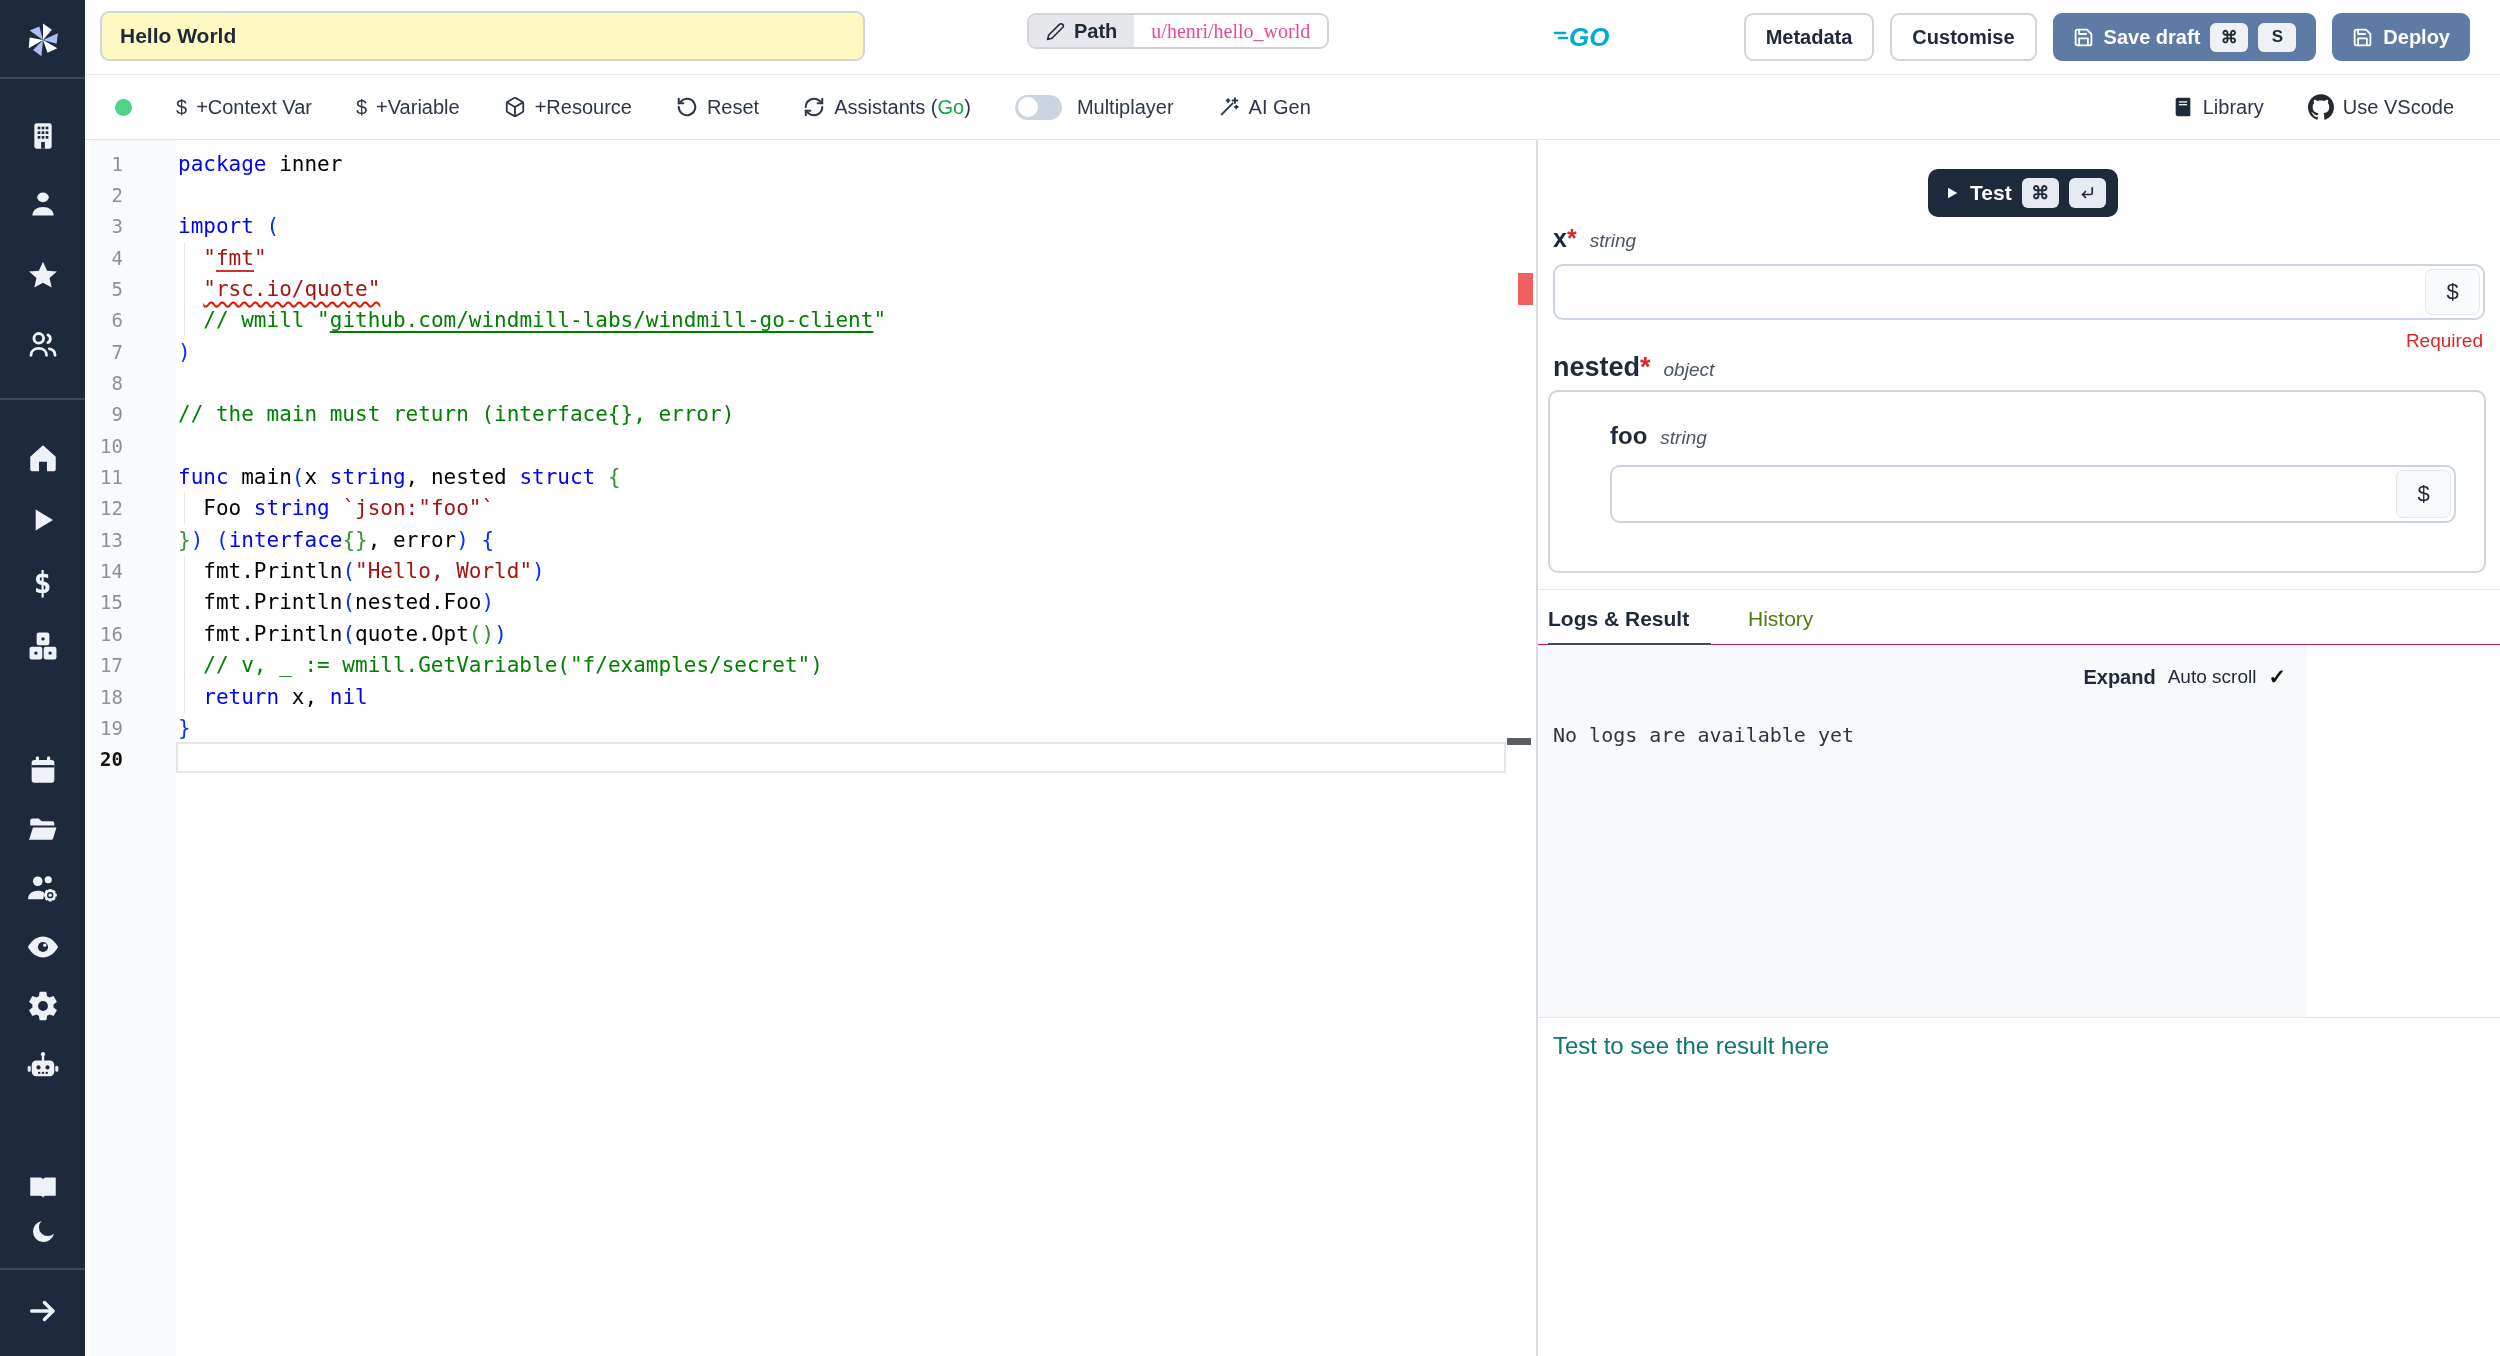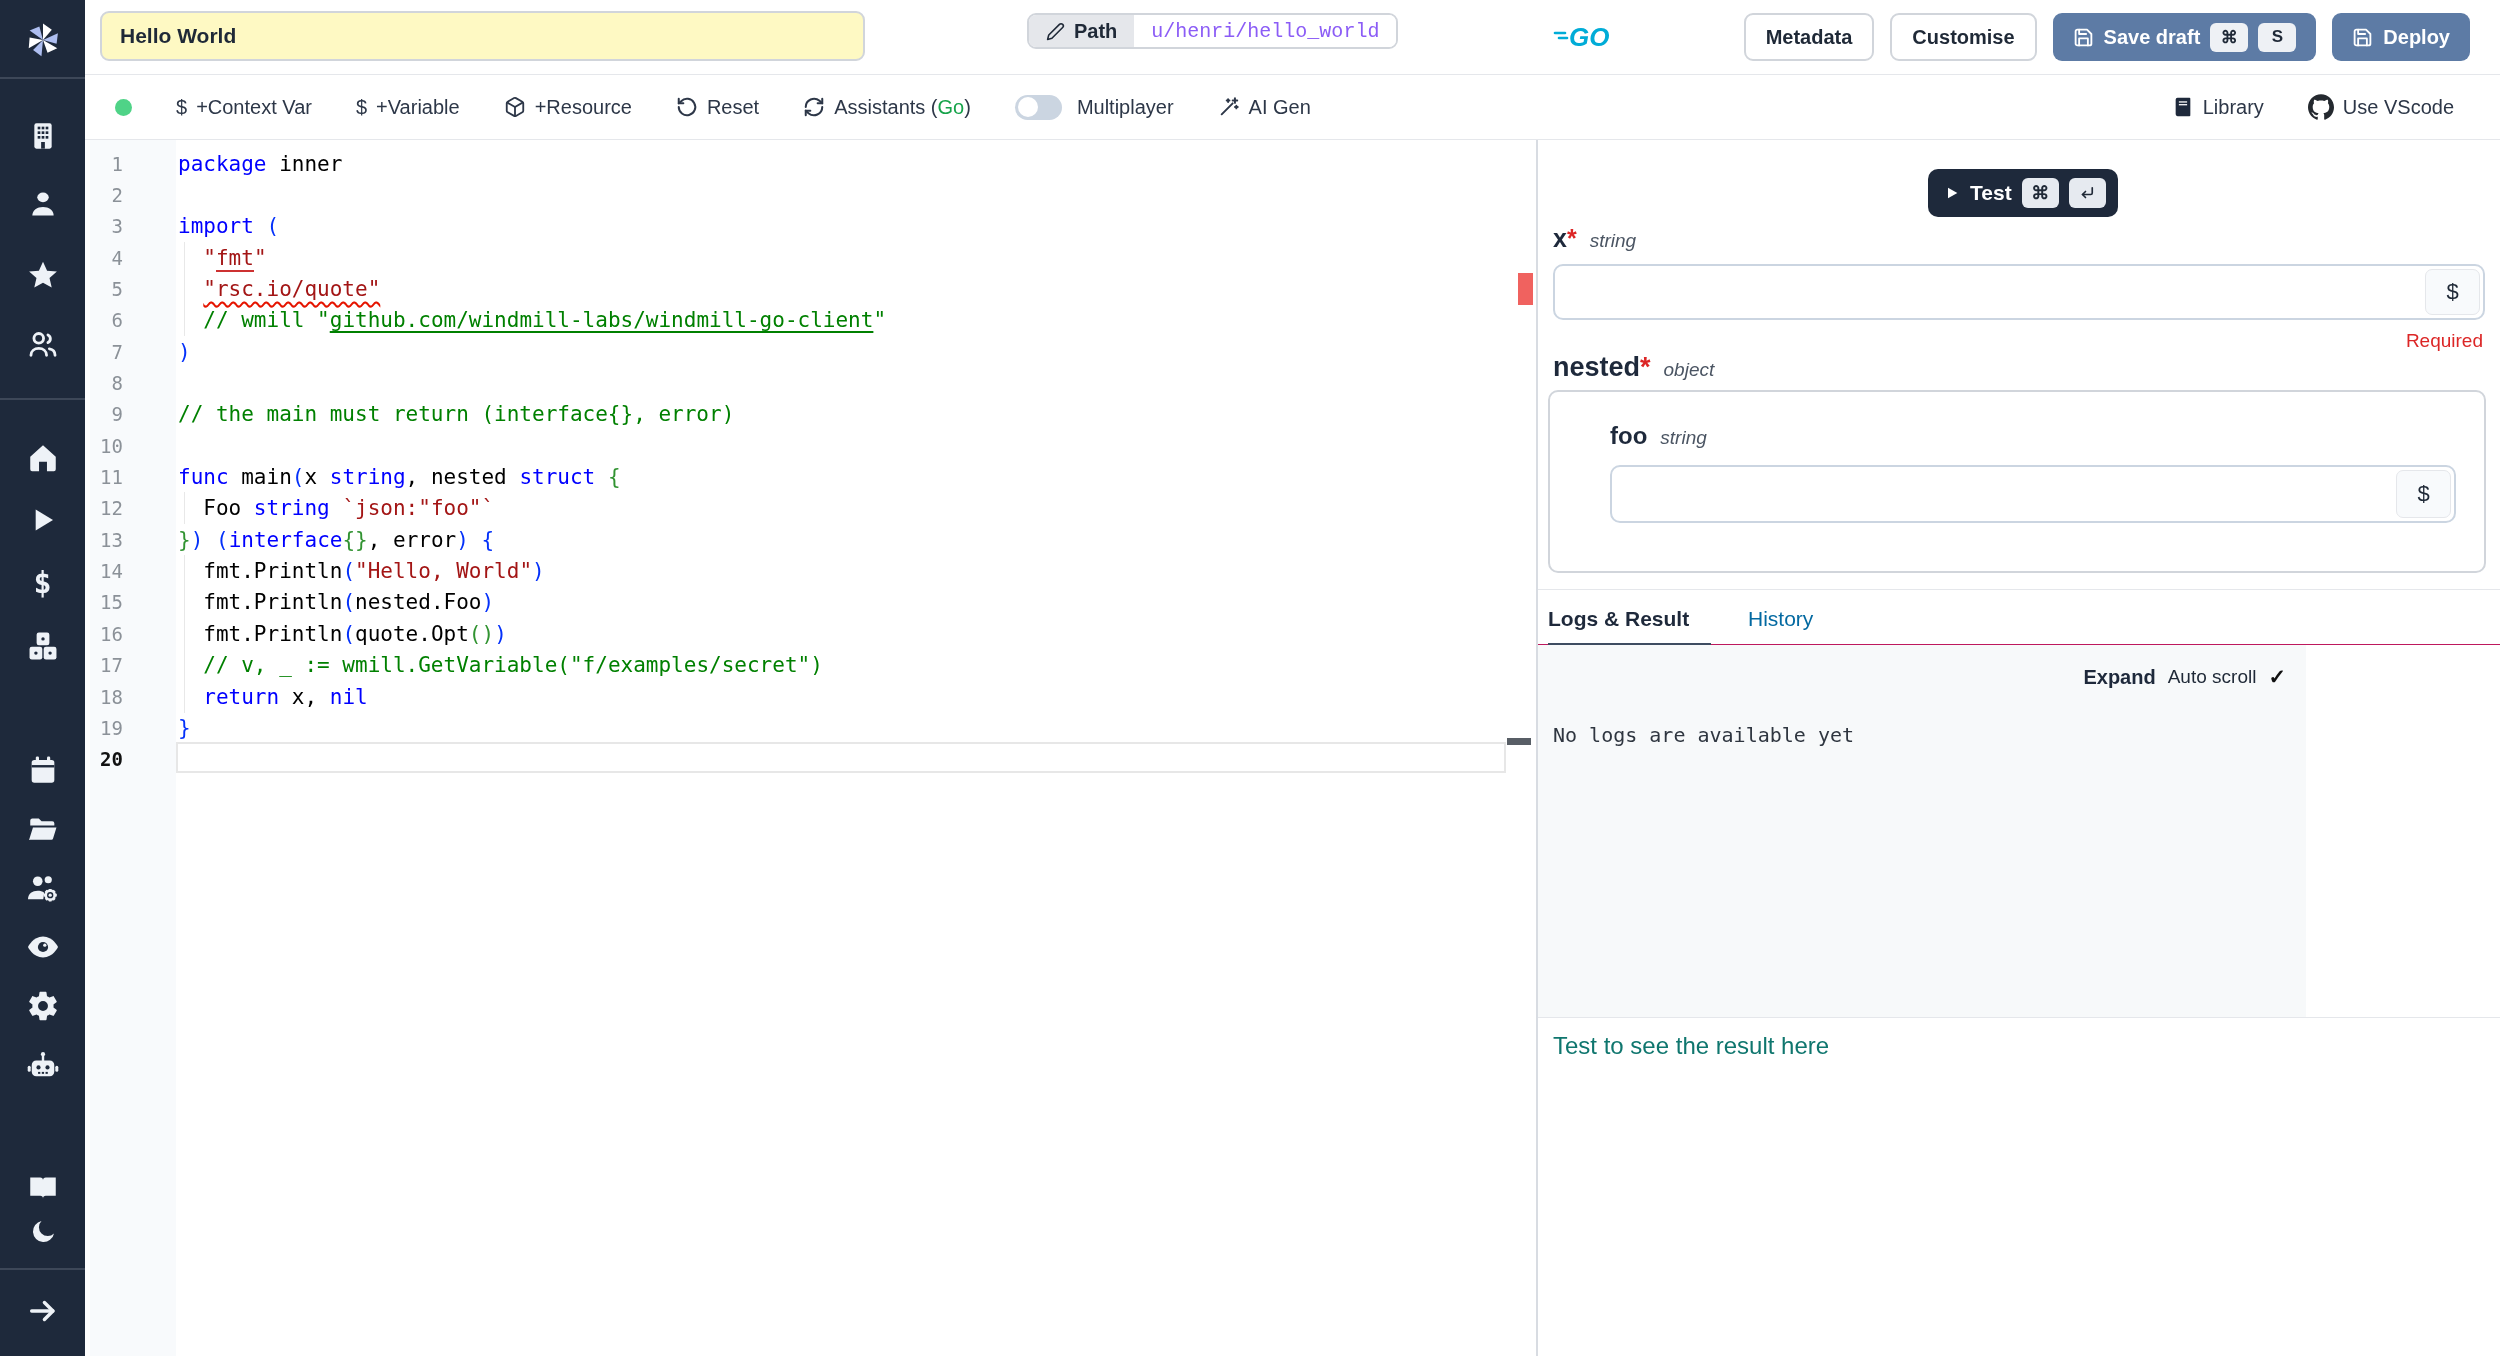--- a/index.html
+++ b/index.html
@@ -12,21 +12,21 @@
   .sb-item{position:absolute;left:0;width:85px;height:44px;display:flex;align-items:center;justify-content:center;cursor:pointer}
   .sb-div{position:absolute;left:0;width:85px;height:2px;background:#3d4758}
   .sb-dollar{font:700 30px "DejaVu Sans Mono",monospace;color:#eef2f7}
 
   
   .topbar{position:absolute;left:85px;top:0;width:2415px;height:75px;background:#fff;border-bottom:1px solid #e5e7eb;box-sizing:border-box}
   .title-input{position:absolute;left:15px;top:11px;width:765px;height:50px;border:2px solid #d1d5db;border-radius:9px;
        font:600 21px "Liberation Sans",sans-serif;color:#1f2937;padding:0 18px;box-sizing:border-box;background:#fef9c3;outline:none}
   .path-group{position:absolute;left:942px;top:13px;height:36px;display:flex;border:2px solid #d1d5db;border-radius:9px;overflow:hidden;box-sizing:border-box}
   .path-btn{background:#e5e7eb;display:flex;align-items:center;gap:9px;padding:0 17px;font-weight:600;font-size:20px;color:#1f2937;cursor:pointer}
-  .path-val{display:flex;align-items:center;padding:0 17px;font-family:Liberation Mono, monospace;font-size:20px;color:#8b5cf6;background:#fff}
+  .path-val{display:flex;align-items:center;padding:0 17px;font-family:Liberation Serif, serif;font-size:20px;color:#ec4899;background:#fff}
   .go-logo{position:absolute;left:1468px;top:16px}
   .top-actions{position:absolute;right:30px;top:13px;display:flex;gap:16px;height:48px}
   .btn{height:48px;display:flex;align-items:center;gap:10px;padding:0 20px;border-radius:9px;font-size:20px;font-weight:600;cursor:pointer;box-sizing:border-box}
   .btn-plain{background:#fff;border:2px solid #d1d5db;color:#1f2937}
   .btn-blue{background:#5d7ba5;color:#fff;font-weight:700}
   .kbd{background:#eef1f5;border-radius:6px;min-width:28px;height:29px;display:flex;align-items:center;justify-content:center;
        font-size:17px;font-weight:600;color:#1f2937;padding:0 5px}
 
   
   .toolbar{position:absolute;left:85px;top:75px;width:2415px;height:65px;background:#fff;border-bottom:1px solid #e5e7eb;
@@ -70,21 +70,21 @@
   .text-input{position:absolute;left:0;top:0;right:60px;bottom:0;border:none;outline:none;background:transparent;
        font:20px "Liberation Sans",sans-serif;padding:0 14px}
   .dollar-btn{position:absolute;right:3px;top:3px;bottom:3px;width:53px;background:#f8fafc;border:1px solid #e5e7eb;border-radius:7px;
        display:flex;align-items:center;justify-content:center;font-size:22px;color:#1f2937;cursor:pointer}
   .required{position:absolute;right:17px;top:178px;color:#dc2626;font-size:19px}
   .nested-box{position:absolute;left:10px;top:238px;width:938px;height:183px;border:2px solid #d1d5db;border-radius:10px;box-sizing:border-box}
   .panel-sep{position:absolute;left:0;width:962px;height:1px;background:#e5e7eb}
   .tabs{position:absolute;left:0;top:450px;width:962px;height:43px;border-bottom:1px solid #be185d;box-sizing:border-box}
   .tab{position:absolute;top:5px;font-size:21px;cursor:pointer}
   .tab-active{left:10px;color:#1e293b;font-weight:600;padding:0 22px 12px 0;border-bottom:3px solid #3e4c61}
-  .tab-idle{left:210px;color:#0369a1}
+  .tab-idle{left:210px;color:#4d7c0f}
   .logs-area{position:absolute;left:0;top:493px;width:768px;height:372px;background:#f7f9fa}
   .logs-ctrl{position:absolute;right:20px;top:20px;display:flex;align-items:center;gap:12px}
   .expand{font-weight:700;font-size:20px;color:#1e293b;cursor:pointer}
   .autoscroll{font-size:19px;color:#1f2937;cursor:pointer}
   .check{font-size:21px;font-weight:700;color:#111;cursor:pointer}
   .no-logs{position:absolute;left:15px;top:78px;font:20px "DejaVu Sans Mono",monospace;color:#2f3640}
   .result-text{position:absolute;left:15px;top:880px;font-size:24px;color:#0f766e}
 </style>
 </head>
 <body>

